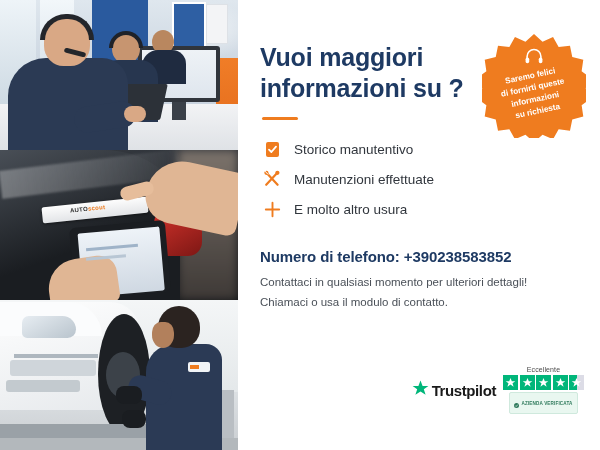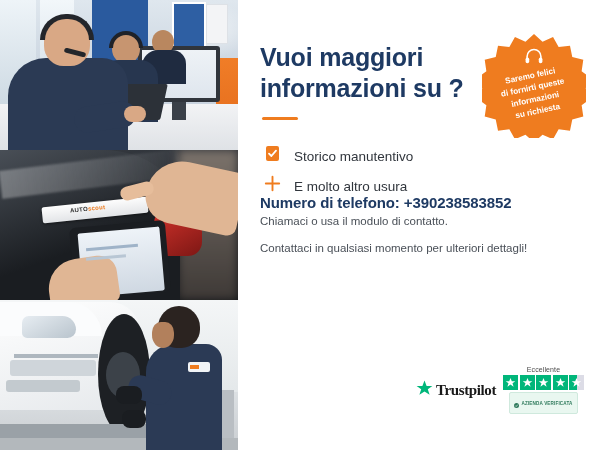--- a/index.html
+++ b/index.html
@@ -84,40 +84,40 @@
   .p3 .glove2 { position:absolute; left:122px; top:110px; width:24px; height:18px; background:#1a1d21; border-radius:8px; }
   .p3 .cab { position:absolute; right:4px; bottom:8px; width:58px; height:52px; background:#b9bec3; }
 
   
   .content { position:relative; flex:1; height:450px; background:#ffffff; padding:42px 0 0 22px; }
 
   .headline { font-size:25px; line-height:1.22; font-weight:700; color:#1e3a63; letter-spacing:-.2px; max-width:210px; }
   .rule { width:36px; height:3px; background:#ef7c1f; margin:14px 0 14px 2px; border-radius:2px; }
 
   .features { list-style:none; }
-  .feature { display:flex; align-items:flex-end; height:30px; }
+  .feature { display:flex; align-items:center; height:30px; }
   .fic { width:24px; height:22px; flex:none; display:flex; align-items:center; justify-content:center; margin-right:10px; }
   .flabel { font-size:13.5px; color:#31363d; }
 
-  .phone { font-size:15px; font-weight:700; color:#1e3a63; letter-spacing:-.1px; }
+  .phone { margin-top:24px; font-size:15px; font-weight:700; color:#1e3a63; letter-spacing:-.1px; }
   .note { margin-top:9px; font-size:11.5px; line-height:1.55; color:#4a5058; }
 
   
   .badge { position:absolute; right:14px; top:34px; width:104px; height:104px; }
   .badge .burst { position:absolute; inset:0; background:#ef7c1f;
     clip-path: polygon(50% 0%,58.2% 7.4%,68.3% 3.0%,73.7% 12.6%,84.6% 11.2%,86.8% 22.0%,97.4% 24.8%,95.8% 35.7%,104.6% 42.3%,99.7% 52.1%,104.6% 61.9%,95.8% 68.5%,97.4% 79.4%,86.8% 82.2%,84.6% 93.0%,73.7% 91.6%,68.3% 101.2%,58.2% 96.8%,50% 104.2%,41.8% 96.8%,31.7% 101.2%,26.3% 91.6%,15.4% 93.0%,13.2% 82.2%,2.6% 79.4%,4.2% 68.5%,-4.6% 61.9%,0.3% 52.1%,-4.6% 42.3%,4.2% 35.7%,2.6% 24.8%,13.2% 22.0%,15.4% 11.2%,26.3% 12.6%,31.7% 3.0%,41.8% 7.4%);
     border-radius:8px; }
   .badge .hs { position:absolute; left:50%; top:14px; transform:translateX(-50%); }
   .badge .btxt { position:absolute; left:0; right:0; top:36px; text-align:center;
     transform:rotate(-12deg); color:#fff; font-size:8.2px; font-weight:700; line-height:1.45; }
 
   
   .tp { position:absolute; right:16px; bottom:36px; display:flex; align-items:center; gap:7px; }
   .tp-logo { display:flex; align-items:center; gap:3px; }
-  .tp-name { font-size:15px; font-weight:700; color:#191919; letter-spacing:-.4px;font-family:Liberation Serif, serif; }
+  .tp-name { font-size:15px; font-weight:700; color:#191919; letter-spacing:-.4px; }
   .tp-right { display:flex; flex-direction:column; align-items:center; gap:2px; }
   .tp-exc { font-size:7px; color:#4a4a4a; letter-spacing:.1px; }
   .stars { display:flex; gap:1.5px; }
   .star-box { width:15px; height:15px; background:#00b67a; display:flex; align-items:center; justify-content:center; }
   .star-box.half { background:linear-gradient(90deg,#00b67a 55%, #dcdce6 55%); }
   .verified { display:flex; align-items:center; gap:2px; background:#e9f7f0; border:1px solid #cfe9dd; border-radius:2px; padding:1px 4px; }
   .verified .vtxt { font-size:4.6px; color:#2f7a5c; font-weight:700; letter-spacing:.15px; }
 </style>
 </head>
 <body>
@@ -201,37 +201,49 @@
       <li class="feature">
         <span class="fic">
           <svg width="15" height="17" viewBox="0 0 15 17">
             <rect x="1" y="1" width="13" height="15" rx="2" fill="#ef7c1f"></rect>
             <path d="M4 8.6 L6.4 11 L11 5.6" stroke="#fff" stroke-width="1.8" fill="none" stroke-linecap="round" stroke-linejoin="round"></path>
           </svg>
         </span>
         <span class="flabel">Storico manutentivo</span>
       </li>
 
+      <li class="feature">
+        <span class="fic">
+          <svg width="18" height="18" viewBox="0 0 18 18">
+            <path d="M3.2 2.6 L14.6 14.8" stroke="#ef7c1f" stroke-width="2.2" stroke-linecap="round"></path>
+            <path d="M14.6 2.6 L3.2 14.8" stroke="#ef7c1f" stroke-width="2.2" stroke-linecap="round"></path>
+            <circle cx="3.4" cy="2.8" r="2.1" fill="#ef7c1f"></circle>
+            <circle cx="14.4" cy="2.8" r="2.1" fill="#ef7c1f"></circle>
+            <path d="M2.0 1.2 L4.9 4.2" stroke="#fff" stroke-width="1" stroke-linecap="round"></path>
+          </svg>
+        </span>
+        <span class="flabel">Manutenzioni effettuate</span>
+      </li>
 
 
 
       <li class="feature">
         <span class="fic">
           <svg width="17" height="17" viewBox="0 0 17 17">
             <path d="M8.5 1.8 V15.2 M1.8 8.5 H15.2" stroke="#ef7c1f" stroke-width="1.9" stroke-linecap="round"></path>
           </svg>
         </span>
         <span class="flabel">E molto altro usura</span>
       </li>
 
     </ul>
 
     <div class="phone">Numero di telefono: +390238583852</div>
+    <div class="note">Contattaci in qualsiasi momento per ulteriori dettagli!</div>
     <div class="note" style="margin-top:2px">Chiamaci o usa il modulo di contatto.</div>
-    <div class="note">Contattaci in qualsiasi momento per ulteriori dettagli!</div>
 
     <div class="badge">
       <div class="burst"></div>
       <span class="hs">
         <svg width="19" height="17" viewBox="0 0 19 17">
           <path d="M2.6 11 V8.4 A6.9 6.9 0 0 1 16.4 8.4 V11" stroke="#fff" stroke-width="1.6" fill="none" stroke-linecap="round"></path>
           <rect x="1.1" y="9.6" width="3.6" height="5.6" rx="1.7" fill="#fff"></rect>
           <rect x="14.3" y="9.6" width="3.6" height="5.6" rx="1.7" fill="#fff"></rect>
         </svg>
       </span>

